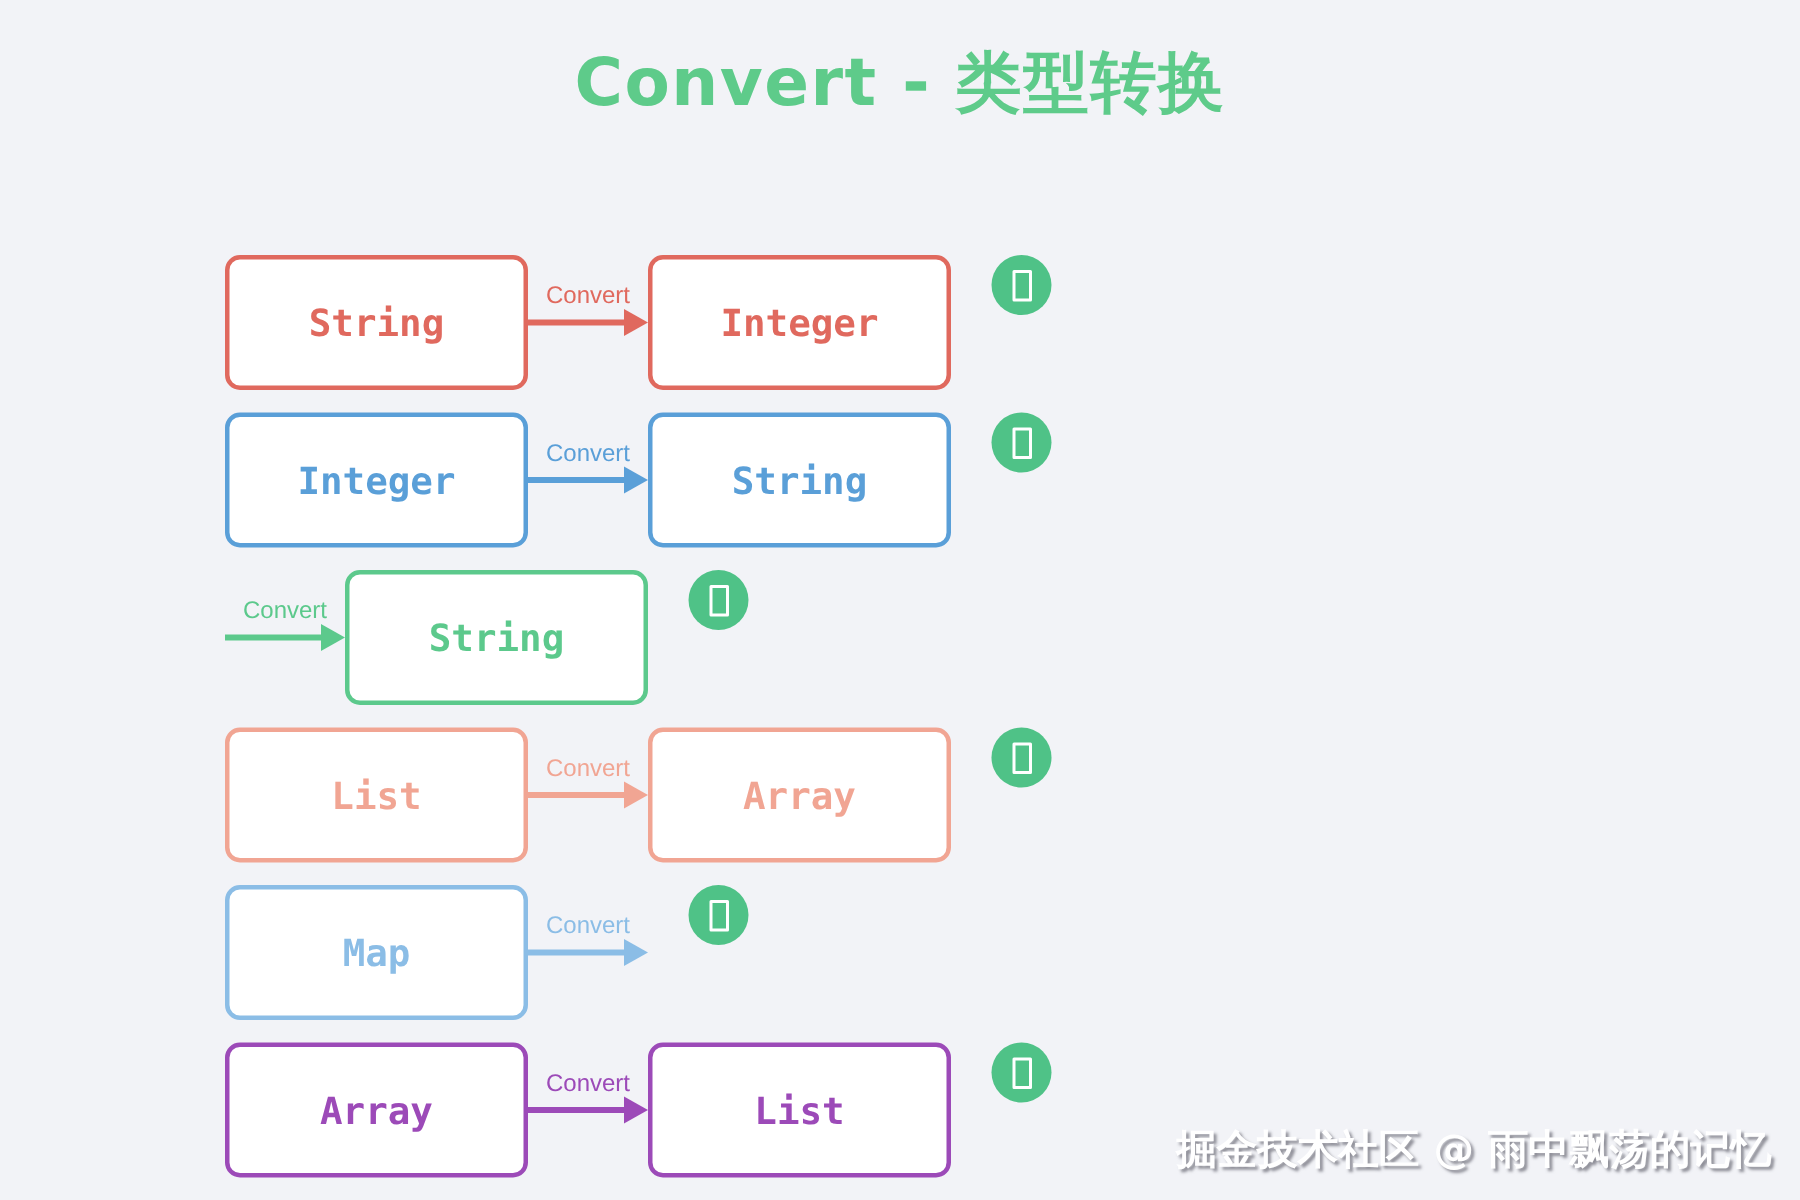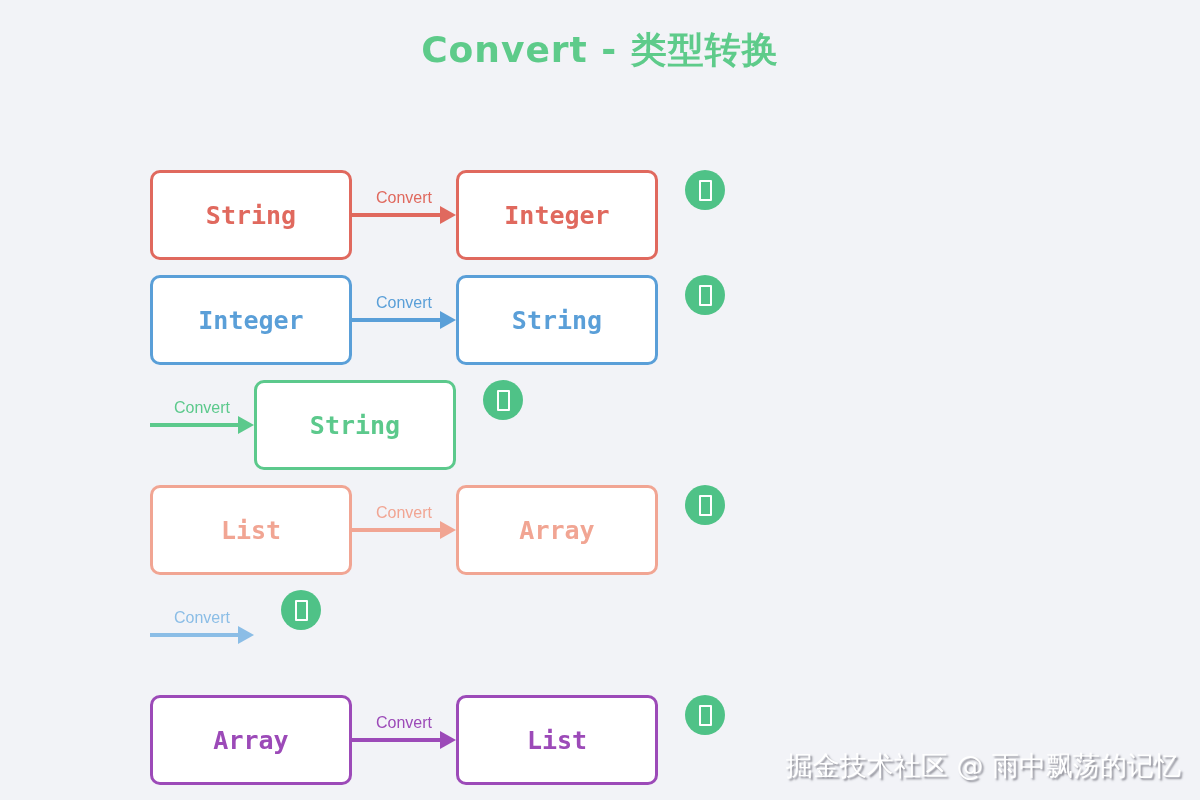--- a/index.html
+++ b/index.html
@@ -5,21 +5,21 @@
   * { margin: 0; padding: 0; box-sizing: border-box; }
   html, body { width: 1200px; height: 800px; overflow: hidden; }
   body {
     background: var(--c, #f2f3f7);
     font-family: "DejaVu Sans", "Liberation Sans", sans-serif;
     position: relative;
   }
   .title {
     color: var(--c, #5ecb8a);
     text-align: center;
-    font-size: 36px;
+    font-size: 44px;
     font-weight: bold;
     letter-spacing: 1px;
     padding-top: 26px;
     font-family: "DejaVu Sans", sans-serif;
   }
   .rows {
     position: absolute;
     left: 150px;
     top: 170px;
   }
@@ -37,21 +37,21 @@
     background: #ffffff;
     display: flex;
     align-items: center;
     justify-content: center;
     color: var(--c);
     font-family: "DejaVu Sans Mono", "Liberation Mono", monospace;
     font-weight: bold;
     font-size: 25px;
   }
   .arrow {
-    width: 104px;
+    width: 80px;
     height: 90px;
     position: relative;
   }
   .arrow-label {
     position: absolute;
     left: 50%;
     transform: translateX(-50%);
     top: 19px;
     font-size: 16px;
     color: var(--c);
@@ -92,21 +92,21 @@
     width: 13px;
     height: 21px;
     border: 2px solid #ffffff;
     border-radius: 1px;
   }
   .watermark {
     position: absolute;
     right: 19px;
     top: 748px;
     font-size: 27px;
-    font-weight: normal;
+    font-weight: bold;
     color: #ffffff;
     text-shadow: 2px 2px 2px rgba(110, 110, 120, 0.75);
     white-space: nowrap;
     font-family: "DejaVu Sans", sans-serif;
   }
 </style>
 </head>
 <body style="--c: #f2f3f7;">
 
 <h1 class="title" style="--c: #5ecb8a;">Convert - 类型转换</h1>
@@ -172,20 +172,23 @@
     </div>
     <div class="box">
       <span>Array</span>
     </div>
     <div class="badge" style="--c: #4fc287;">
       <span class="tofu"></span>
     </div>
   </div>
 
   <div class="row" style="--c: #8bbde6;">
+    <div class="box">
+      <span>Map</span>
+    </div>
     <div class="arrow">
       <span class="arrow-label">Convert</span>
       <span class="arrow-line"></span>
       <span class="arrow-head"></span>
     </div>
     <div class="badge" style="--c: #4fc287;">
       <span class="tofu"></span>
     </div>
   </div>
 

